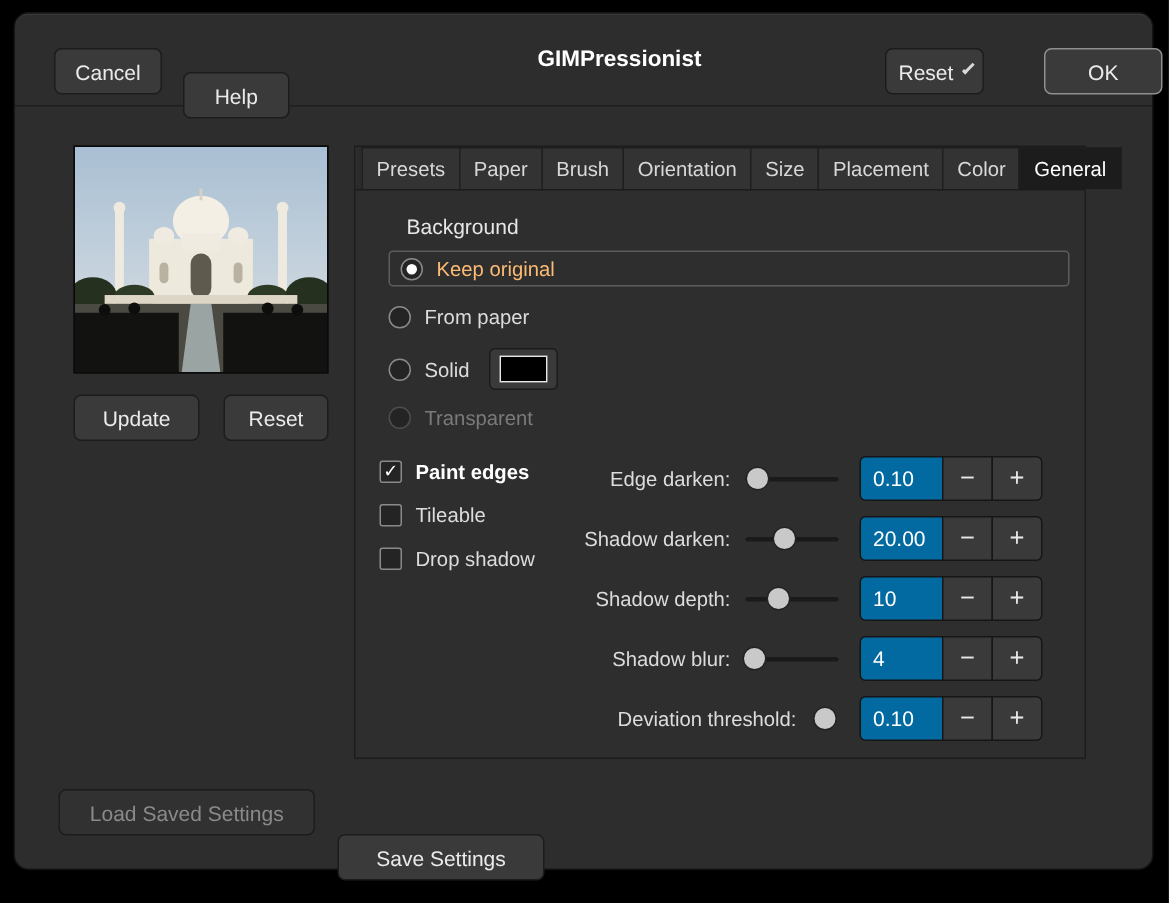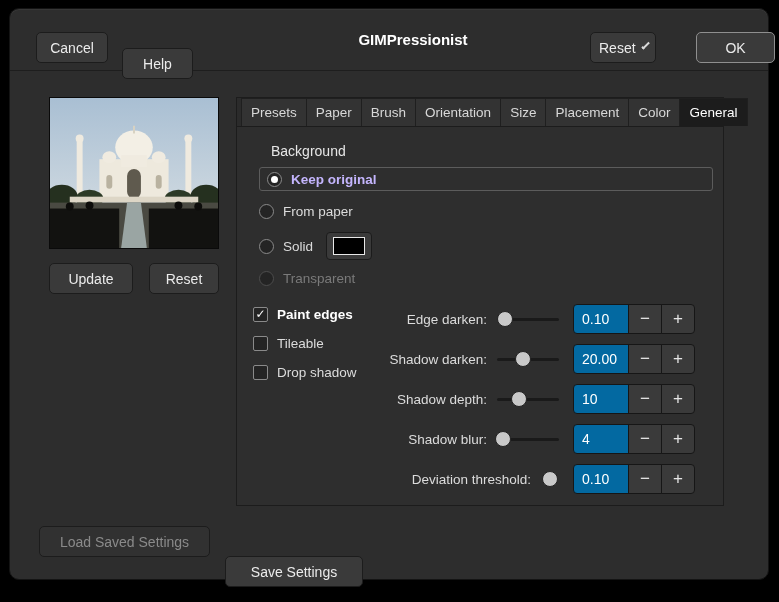--- a/index.html
+++ b/index.html
@@ -41,21 +41,21 @@
   .tab{padding:0 9px;line-height:27px;font-size:13.5px;color:#d8d8d8;background:#333333;
     border:1px solid #1f1f1f;border-bottom:none;margin-left:-1px;white-space:nowrap;cursor:default;box-sizing:border-box;}
   .tab:first-child{margin-left:4px;}
   .tab.active{background:#1c1c1c;color:#ffffff;}
   .nb-content{position:relative;height:378px;font-size:13.5px;color:#dcdcdc;}
   .bg-label{position:absolute;left:14px;top:16px;font-size:14px;color:#e6e6e6;margin-left:20px;}
   
   .radio-list{position:absolute;left:22px;top:40px;}
   .radio-row{display:flex;align-items:center;gap:9px;height:24px;margin-bottom:8px;}
   .radio-row.framed{border:1px solid #5c5c5c;border-radius:3px;width:438px;padding:0 7px;height:22px;}
-  .radio-row.framed .radio-label{font-weight:bold;color:#c4b5fd;}
+  .radio-row.framed .radio-label{font-weight:normal;color:#fdba74;}
   .radio{width:15px;height:15px;border-radius:50%;border:1px solid #8a8a8a;background:#242424;
     box-sizing:border-box;position:relative;flex:none;}
   .radio.on::after{content:"";position:absolute;left:3px;top:3px;width:7px;height:7px;border-radius:50%;background:#ffffff;}
   .radio-row.disabled .radio{border-color:#4d4d4d;}
   .radio-row.disabled .radio-label{color:#7a7a7a;}
   .swatch-btn{width:46px;height:28px;background:#3a3a3a;border:1px solid #1b1b1b;border-radius:4px;
     display:flex;align-items:center;justify-content:center;box-sizing:border-box;margin-left:4px;}
   .swatch{width:30px;height:16px;border:1px solid #e8e8e8;}
   .radio-row.tall{height:30px;margin-bottom:5px;}
   

